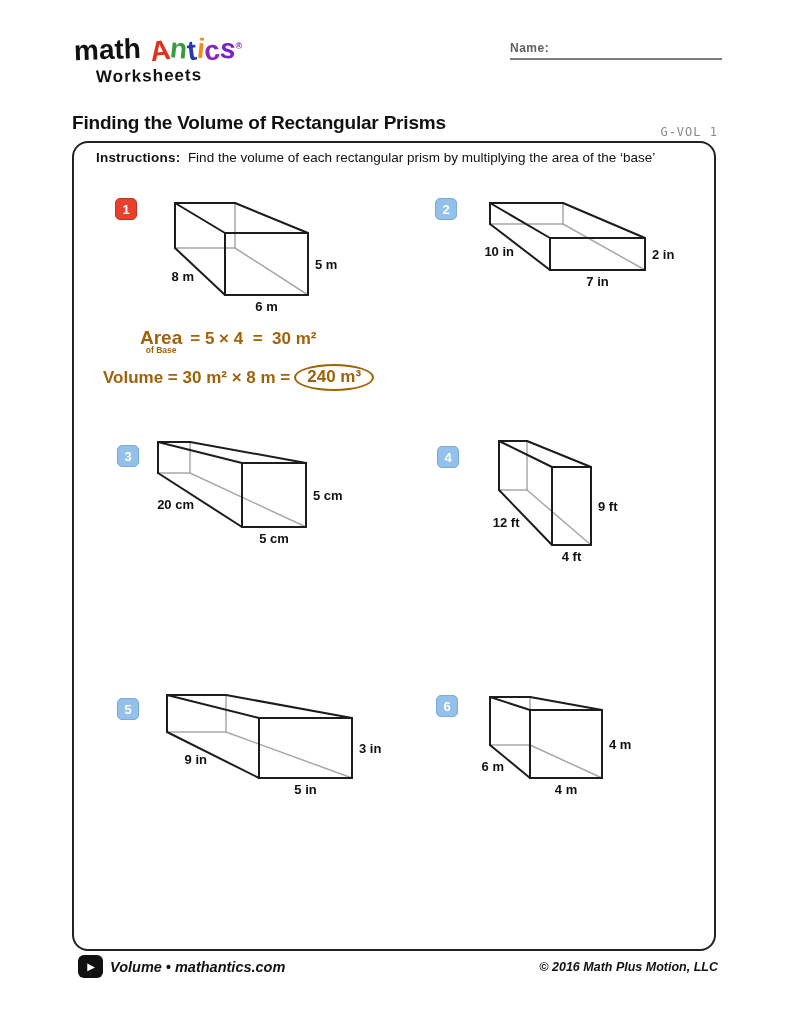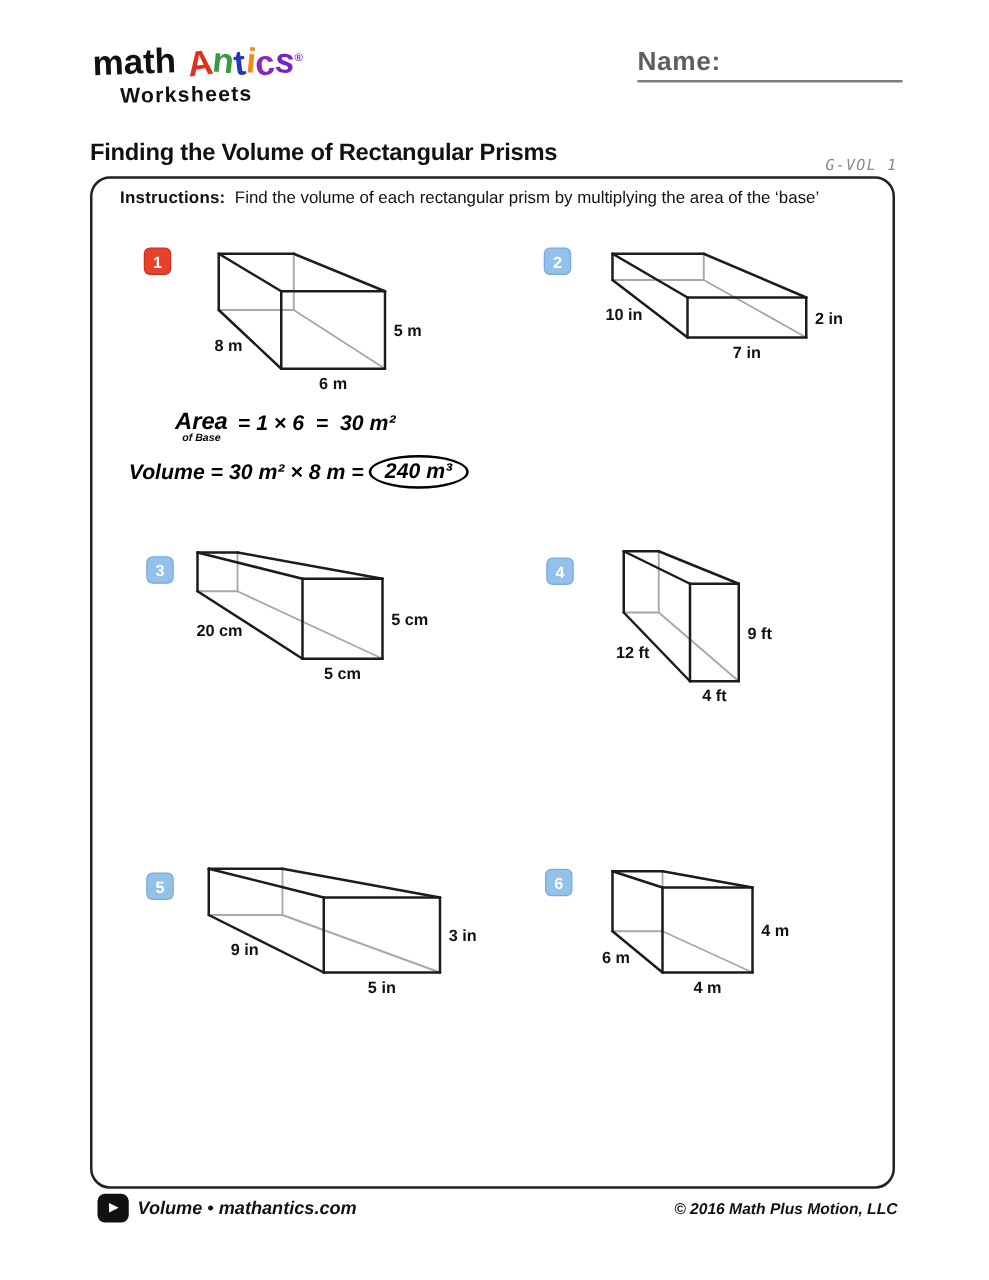--- a/index.html
+++ b/index.html
@@ -12,26 +12,26 @@
   .logo { position:absolute; left:74px; top:36px; line-height:1; }
   .logo-row { font-size:28px; font-weight:bold; letter-spacing:0; }
   .logo-math { color:#111; display:inline-block; transform:rotate(-2deg); }
   .logo-antics { margin-left:9px; }
   .antic-letter { display:inline-block; font-weight:bold; }
   .logo-reg { font-size:9px; color:#7a20c8; vertical-align:super; font-weight:bold; }
   .logo-sub { font-size:17px; font-weight:bold; color:#111; margin:3px 0 0 22px; letter-spacing:1px; transform:rotate(-1deg); }
 
   
   .field { position:absolute; left:510px; width:212px; border-bottom:2px solid #7d7d7d; padding-bottom:2px; }
-  .field-label { font-size:21px; font-weight:bold; color:#5f5f5f; letter-spacing:.5px; }
+  .field-label { font-size:12px; font-weight:bold; color:#5f5f5f; letter-spacing:.5px; }
   #name-field { top:38px; } #date-field { top:73px; }
 
   
   .title { position:absolute; left:72px; top:112px; font-size:19px; font-weight:bold; letter-spacing:-.2px; }
-  .doc-code { position:absolute; right:73px; top:125px; font-family:"DejaVu Sans Mono", monospace; font-size:12px; color:#8a8a8a; letter-spacing:1px;font-style:italic; }
+  .doc-code { position:absolute; right:73px; top:125px; font-family:"DejaVu Sans Mono", monospace; font-size:12px; color:#8a8a8a; letter-spacing:1px; }
 
   
   .main-box { position:absolute; left:72px; top:141px; width:644px; height:810px; border:2px solid #222; border-radius:16px; box-sizing:border-box; }
   .instructions { position:absolute; left:96px; top:149px; width:575px; font-size:13.5px; line-height:17px; color:#111; }
   .instructions strong { letter-spacing:.2px; }
 
   
   #prism-layer { position:absolute; left:0; top:0; pointer-events:none; }
   #prism-layer line.vis { stroke:#1c1c1c; stroke-width:2; stroke-linecap:round; }
   #prism-layer line.hid { stroke:#a8a8a8; stroke-width:1.5; stroke-linecap:round; }
@@ -181,27 +181,27 @@
         <line x1="530" y1="710" x2="602" y2="710" class="vis"></line>
         <line x1="602" y1="710" x2="602" y2="778" class="vis"></line>
         <line x1="530" y1="778" x2="602" y2="778" class="vis"></line>
         <line x1="530" y1="710" x2="530" y2="778" class="vis"></line>
         <text x="504" y="770.5" text-anchor="end">6 m</text>
         <text x="609" y="749" text-anchor="start">4 m</text>
         <text x="566" y="794" text-anchor="middle">4 m</text>
       </g>
     </svg>
 
-  <div class="example" style="color: #000000; font-style: italic;">
+  <div class="example" style="color: #a16207;">
     <div class="example-line1">
       <span class="area-stack">
         <span class="area-word">Area</span>
         <span class="area-sub">of Base</span>
       </span>
-      <span class="area-eq">= 1 × 6  =  30 m²</span>
+      <span class="area-eq">= 5 × 4  =  30 m²</span>
     </div>
     <div class="example-line2">
       <span class="volume-eq">Volume = 30 m² × 8 m =</span>
       <span class="answer">240 m³</span>
     </div>
   </div>
 
   <div class="play">
       <span>▶</span>
     </div>

